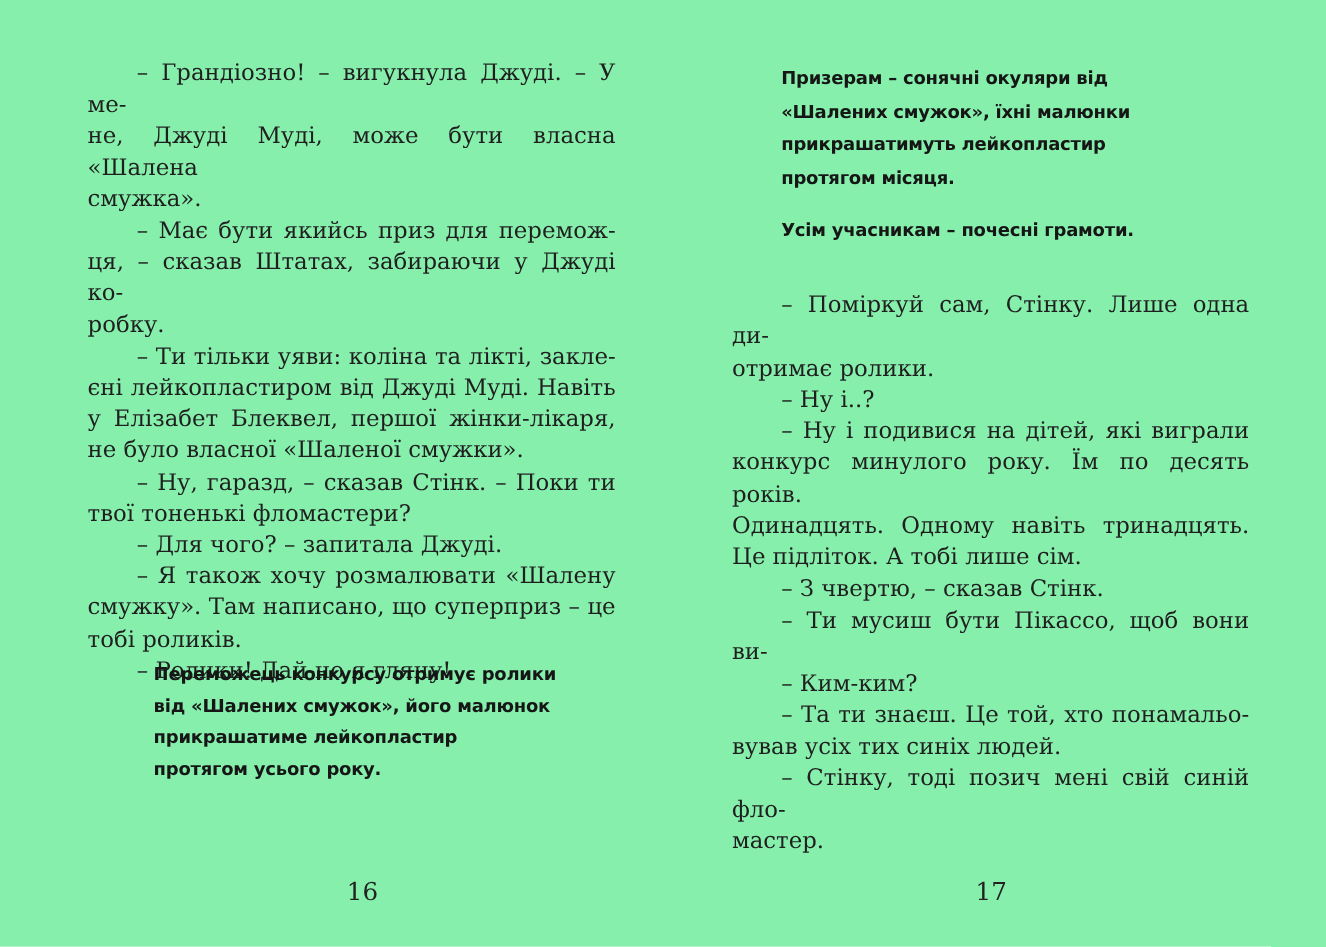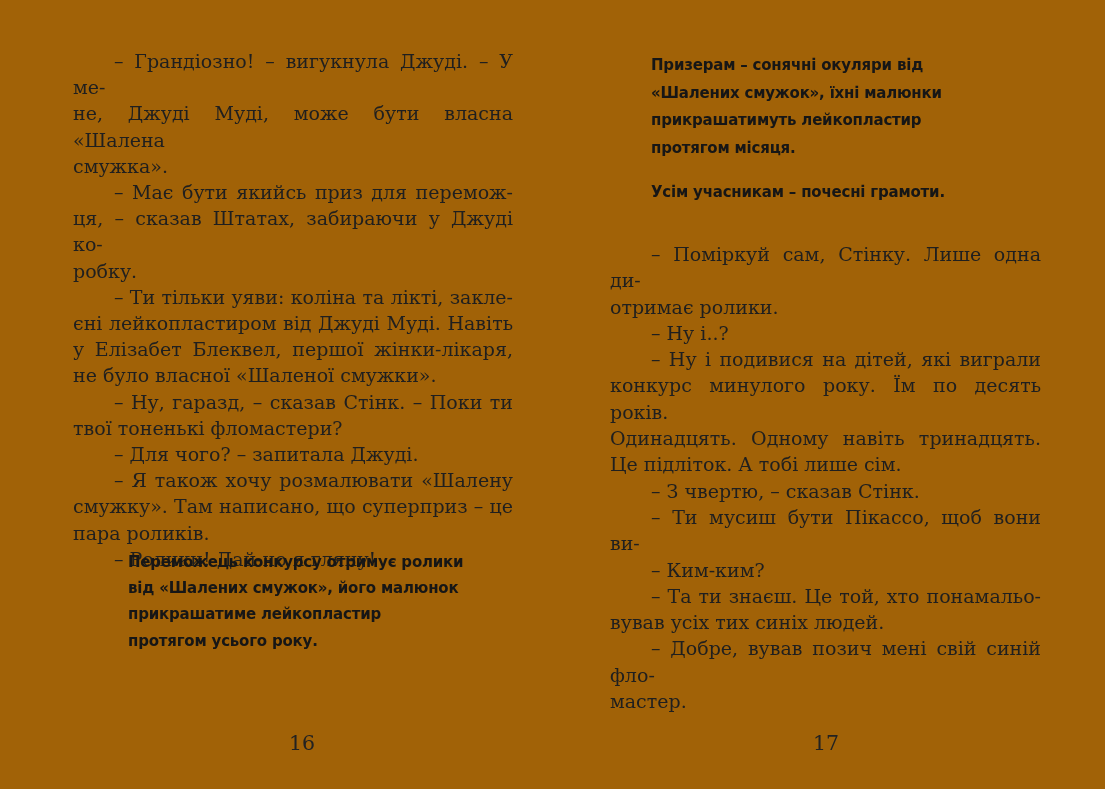--- a/index.html
+++ b/index.html
@@ -4,21 +4,21 @@
 <style>
   html, body {
     margin: 0;
     padding: 0;
     background: #ffffff;
   }
   .spread {
     position: relative;
     width: 1105px;
     height: 789px;
-    background: #a16207;
+    background: #86efac;
     color: #1f1f1f;
     font-family: "DejaVu Serif", serif;
     overflow: hidden;
   }
   
   .body-col {
     position: absolute;
     font-size: 19px;
   }
   .body-left {
@@ -98,21 +98,21 @@
         <div class="line">робку.</div>
         <div class="line i j">– Ти тільки уяви: коліна та лікті, закле-</div>
         <div class="line j">єні лейкопластиром від Джуді Муді. Навіть</div>
         <div class="line j">у Елізабет Блеквел, першої жінки-лікаря,</div>
         <div class="line">не було власної «Шаленої смужки».</div>
         <div class="line i j">– Ну, гаразд, – сказав Стінк. – Поки ти</div>
         <div class="line">твої тоненькі фломастери?</div>
         <div class="line i">– Для чого? – запитала Джуді.</div>
         <div class="line i j">– Я також хочу розмалювати «Шалену</div>
         <div class="line j">смужку». Там написано, що суперприз – це</div>
-        <div class="line">пара роликів.</div>
+        <div class="line">тобі роликів.</div>
         <div class="line i">– Ролики! Дай-но я гляну!</div>
       </div>
 
     <div class="promo promo-left">
         <div class="pline">Переможець конкурсу отримує ролики</div>
         <div class="pline">від «Шалених смужок», його малюнок</div>
         <div class="pline">прикрашатиме лейкопластир</div>
         <div class="pline">протягом усього року.</div>
       </div>
 
@@ -137,20 +137,20 @@
         <div class="line i">– Ну і..?</div>
         <div class="line i j">– Ну і подивися на дітей, які виграли</div>
         <div class="line j">конкурс минулого року. Їм по десять років.</div>
         <div class="line j">Одинадцять. Одному навіть тринадцять.</div>
         <div class="line">Це підліток. А тобі лише сім.</div>
         <div class="line i">– З чвертю, – сказав Стінк.</div>
         <div class="line i j">– Ти мусиш бути Пікассо, щоб вони ви-</div>
         <div class="line i">– Ким-ким?</div>
         <div class="line i j">– Та ти знаєш. Це той, хто понамальо-</div>
         <div class="line">вував усіх тих синіх людей.</div>
-        <div class="line i j">– Добре, вував позич мені свій синій фло-</div>
+        <div class="line i j">– Стінку, тоді позич мені свій синій фло-</div>
         <div class="line">мастер.</div>
       </div>
 
     <div class="pagenum pagenum-right">17</div>
   </section>
 
 </div>
 
 </body></html>

